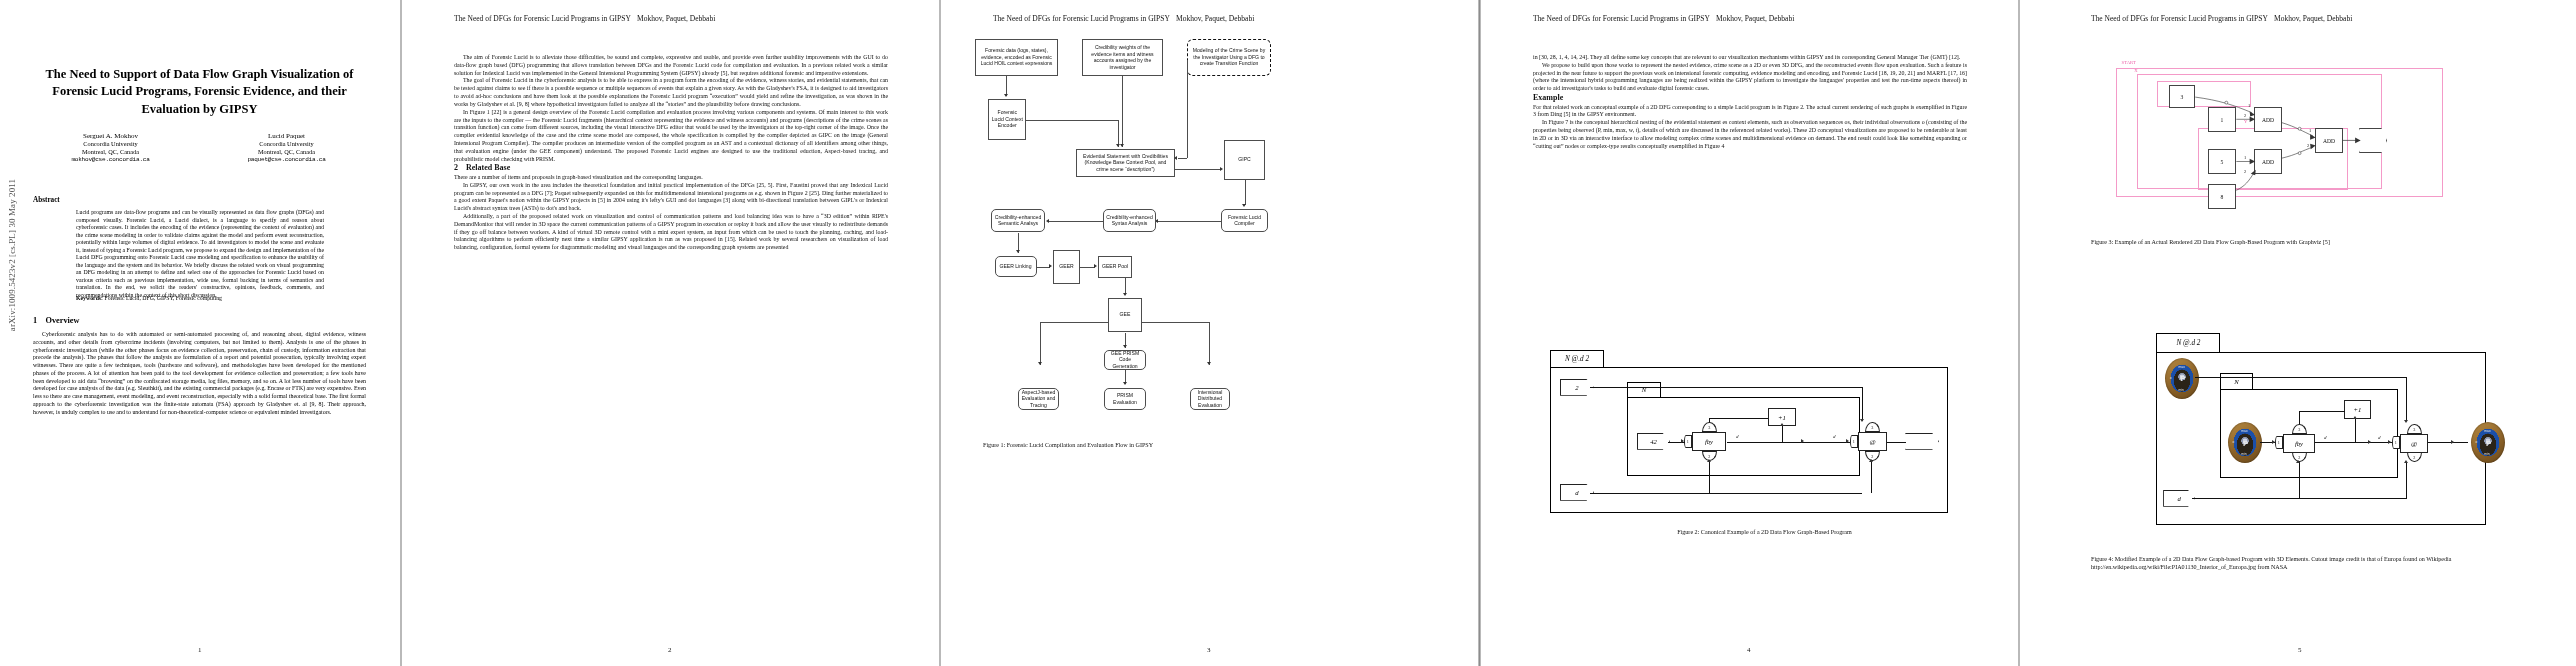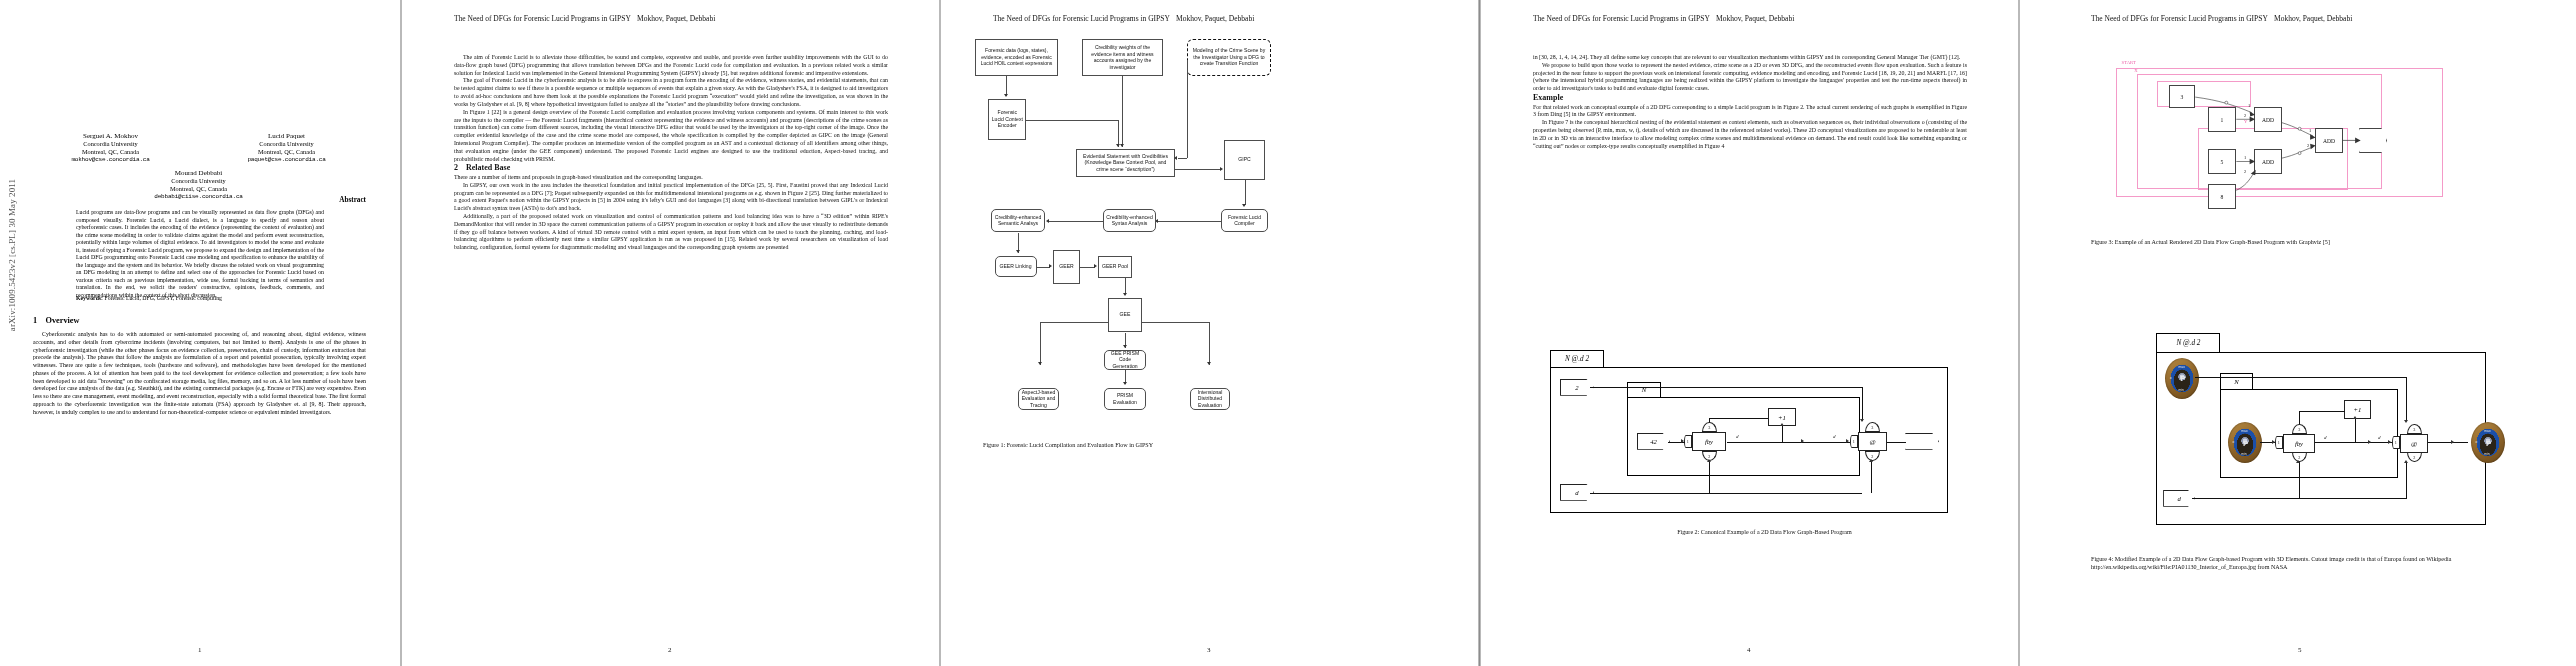--- a/index.html
+++ b/index.html
@@ -25,21 +25,21 @@
          font-size:9px;color:#555;letter-spacing:0.1px;white-space:nowrap;}
   .title{position:absolute;left:33px;top:66px;width:333px;text-align:center;
          font-size:12.5px;line-height:1.38;font-weight:700;color:#000;}
   .authors{position:absolute;left:32px;top:132px;width:333px;}
   .au-row{display:flex;justify-content:center;gap:37px;}
   .au{width:139px;text-align:center;}
   .au .nm{font-size:7px;}
   .au .af{font-size:6.3px;line-height:1.28;}
   .au .em{font-size:6px;font-family:"Liberation Mono",monospace;letter-spacing:-0.2px;}
   .au-single{margin-top:5.6px;text-align:center;}
-  .abs-h{position:absolute;left:33px;top:196px;width:333px;text-align:right;font-weight:700;font-size:7.2px;}
+  .abs-h{position:absolute;left:33px;top:196px;width:333px;text-align:left;font-weight:700;font-size:7.2px;}
   .abs-b{position:absolute;left:76px;top:209px;width:248px;font-size:5.8px;line-height:1.30;text-align:justify;}
   .kw{position:absolute;left:76px;top:295px;width:248px;font-size:5.8px;}
   .kw b{font-weight:700;}
   .sec1{position:absolute;left:33px;top:316px;font-size:8.3px;font-weight:700;}
   .p1body{position:absolute;left:33px;top:331px;width:333px;font-size:5.9px;line-height:1.315;text-align:justify;}
 
   
   .col{position:absolute;font-size:5.9px;line-height:1.325;text-align:justify;color:#111;}
   .col p{margin:0;text-indent:9px;}
   .col p.noind{text-indent:0;}
@@ -105,41 +105,36 @@
   .gvout{position:absolute;box-sizing:border-box;border:0.7px solid #444;background:#fff;
       clip-path:polygon(0 0,80% 0,100% 50%,80% 100%,0 100%,18% 50%);}
 </style>
 </head>
 <body>
 
 <div id="stage">
 
   <div class="page p1">
     <div class="arxiv">arXiv:1009.5423v2  [cs.PL]  30 May 2011</div>
+    <div class="title">The Need to Support of Data Flow Graph Visualization of Forensic Lucid Programs, Forensic Evidence, and their Evaluation by GIPSY</div>
 
     <div class="authors">
       <div class="au-row">
         <div class="au">
           <div class="nm">Serguei A. Mokhov</div>
           <div class="af">Concordia University</div>
           <div class="af">Montreal, QC, Canada</div>
           <div class="em">mokhov@cse.concordia.ca</div>
         </div>
         <div class="au">
           <div class="nm">Lucid Paquet</div>
           <div class="af">Concordia University</div>
           <div class="af">Montreal, QC, Canada</div>
           <div class="em">paquet@cse.concordia.ca</div>
         </div>
-      </div>
-      <div class="au au-single" style="width:100%;">
-        <div class="nm">Mourad Debbabi</div>
-        <div class="af">Concordia University</div>
-        <div class="af">Montreal, QC, Canada</div>
-        <div class="em">debbabi@ciise.concordia.ca</div>
       </div>
     </div>
 
     <div class="abs-h">Abstract</div>
     <div class="abs-b">Lucid programs are data-flow programs and can be visually represented as data flow graphs (DFGs) and composed visually. Forensic Lucid, a Lucid dialect, is a language to specify and reason about cyberforensic cases. It includes the encoding of the evidence (representing the context of evaluation) and the crime scene modeling in order to validate claims against the model and perform event reconstruction, potentially within large volumes of digital evidence. To aid investigators to model the scene and evaluate it, instead of typing a Forensic Lucid program, we propose to expand the design and implementation of the Lucid DFG programming onto Forensic Lucid case modeling and specification to enhance the usability of the language and the system and its behavior. We briefly discuss the related work on visual programming an DFG modeling in an attempt to define and select one of the approaches for Forensic Lucid based on various criteria such as previous implementation, wide use, formal backing in terms of semantics and translation. In the end, we solicit the readers' constructive, opinions, feedback, comments, and recommendations within the context of this short discussion.</div>
     <div class="kw">
       <b>Keywords:</b>
       <span>Forensic Lucid, DFG, GIPSY, Forensic computing</span>
     </div>
     <div class="sec1">

